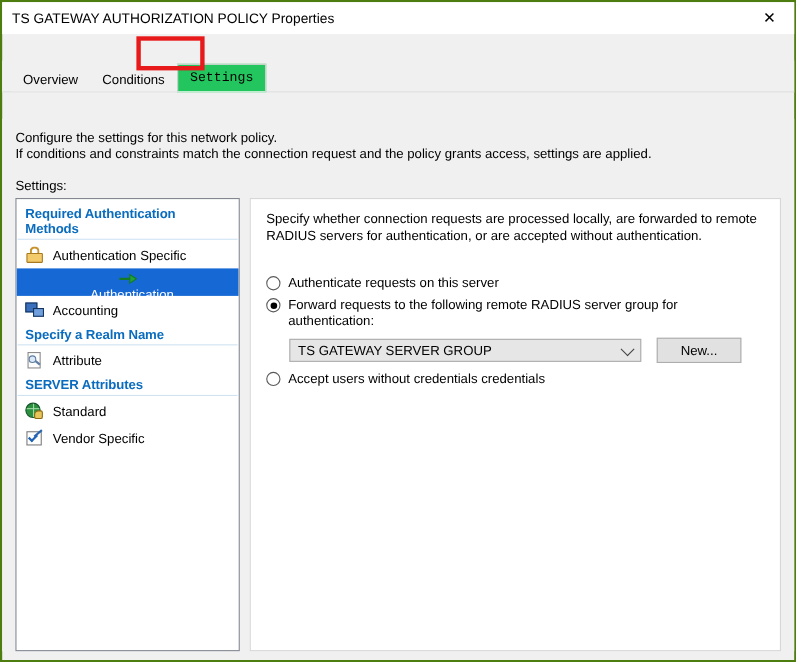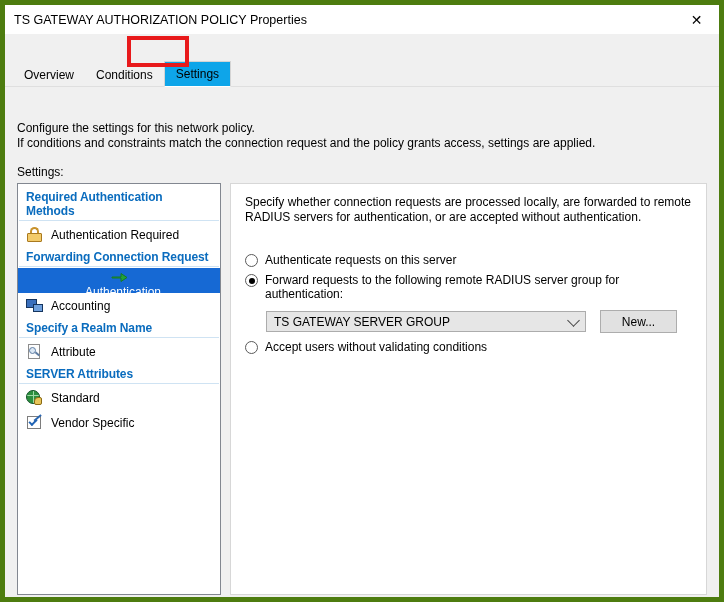--- a/index.html
+++ b/index.html
@@ -7,21 +7,21 @@
     width:724px;height:602px;
     background:#f0f0f0;
     font-family:"Liberation Sans",sans-serif;
     font-size:12px;color:#000;
     overflow:hidden;
     position:relative;
   }
   .window{
     position:absolute;left:0;top:0;width:724px;height:602px;
     background:#f0f0f0;
-    border:5px solid #4d7c0f;
+    border:2px solid #4d7c0f;
     box-sizing:border-box;
     display:flex;flex-direction:column;gap:24px;
   }
   
   .titlebar{
     height:29px;min-height:29px;
     background:#ffffff;
     display:flex;align-items:center;
     padding-left:9px;
     box-sizing:border-box;
@@ -54,26 +54,26 @@
     padding:0 11px;
     display:flex;align-items:center;
     font-size:12px;
     background:#f0f0f0;
     color:#000;
     box-sizing:border-box;
     cursor:default;
     white-space:nowrap;
   }
   .tab.active{
-    background:#0ea5e9;
+    background:#22c55e;
     border:1px solid #d4d4d4;
     border-bottom:1px solid #ffffff;
     height:26px;
     margin-bottom:-1px;
-    position:relative;z-index:3;
+    position:relative;z-index:3;font-family:Liberation Mono, monospace;
   }
   
   .annot-rect{
     position:absolute;
     left:122px;top:31px;
     width:62px;height:31px;
     border:4px solid #e8191b;
     box-sizing:border-box;
     z-index:9;
     pointer-events:none;
@@ -322,24 +322,23 @@
     <div class="panes">
 
       <div class="leftpane">
 
         <div class="cat">Required Authentication Methods</div>
         <div class="item">
           <span class="ico ico-lock">
             <span class="shackle"></span>
               <span class="body"></span>
           </span>
-          <span>Authentication Required</span>
-        </div>
-
-        <div class="cat">Forwarding Connection Request</div>
+          <span>Authentication Specific</span>
+        </div>
+
         <div class="item selected">
           <span class="ico ico-arrow">
             <svg width="17" height="17" viewBox="0 0 17 17">
               <path d="M1 9 L10 9 L10 5.5 L16 9.5 L10 13.5 L10 10 L1 10 Z" fill="#22a13a" stroke="#147a26" stroke-width="1"></path>
             </svg>
           </span>
           <span>Authentication</span>
         </div>
         <div class="item">
           <span class="ico ico-mon">
@@ -395,21 +394,21 @@
         <div class="combo-row">
           <div class="combo">
             <span>TS GATEWAY SERVER GROUP</span>
             <span class="chev"></span>
           </div>
           <div class="btn-new">New...</div>
         </div>
 
         <div class="radio-row">
           <span class="radio"></span>
-          <span class="radio-label">Accept users without validating conditions</span>
+          <span class="radio-label">Accept users without credentials credentials</span>
         </div>
 
       </div>
     </div>
   </div>
 
   <div class="footer">
     <div class="btn default">OK</div>
     <div class="btn">Cancel</div>
     <div class="btn disabled">Apply</div>

